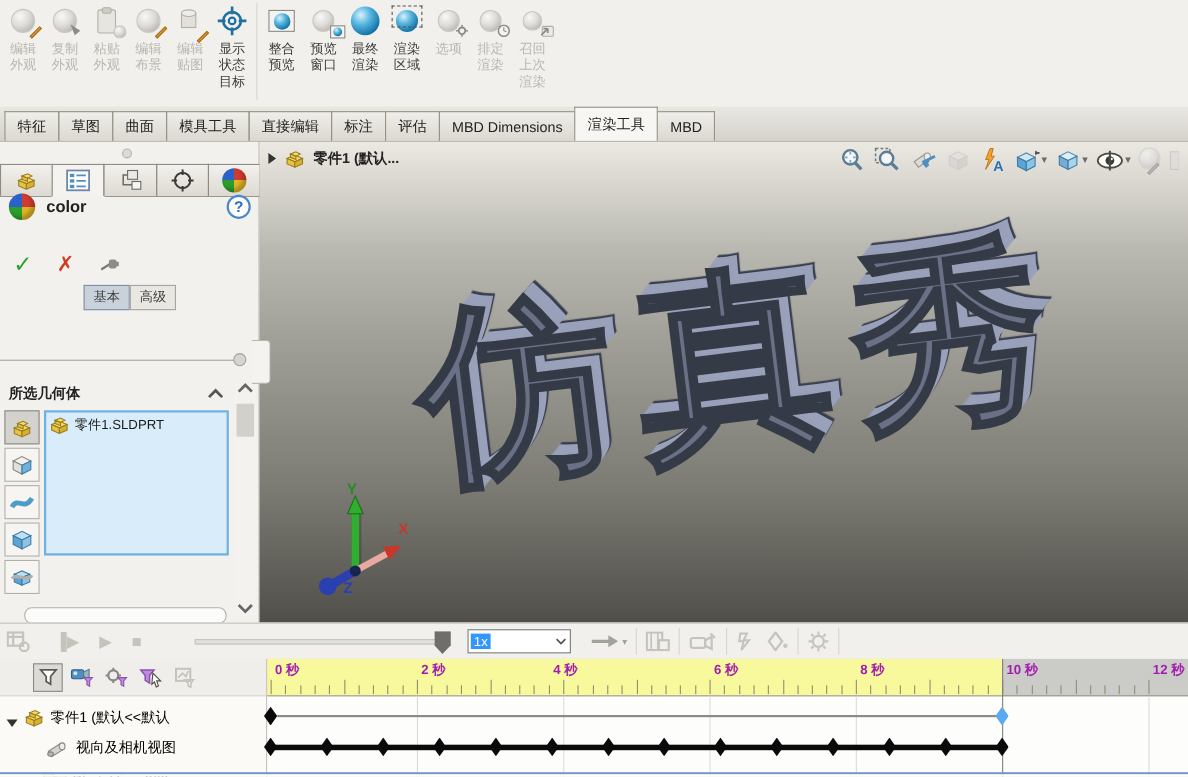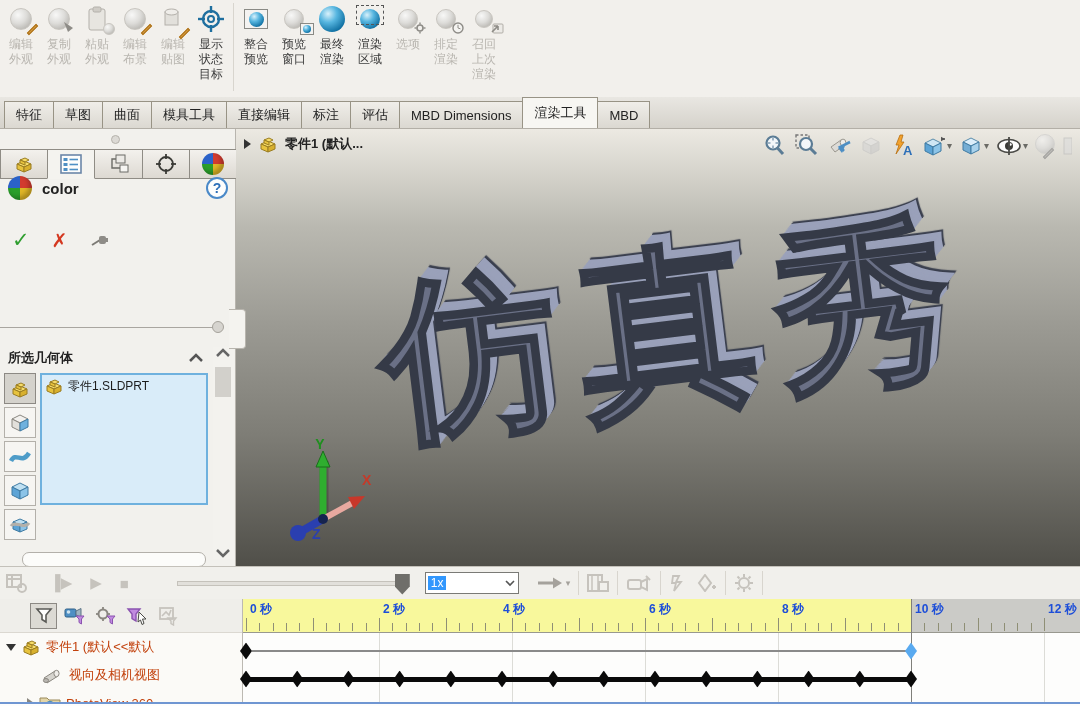--- a/index.html
+++ b/index.html
@@ -83,27 +83,27 @@
   .sthumb { position:absolute; right:-2px; top:-8px; width:15px; height:21px; background:#6f6e6a; clip-path:polygon(0 0,100% 0,100% 62%,50% 100%,0 62%); }
   .combo { width:94px; height:22px; border:1px solid #7a7a76; background:#fff; display:flex; align-items:center; padding:1px 2px; margin-left:8px; }
   .combo-val { background:#3297fd; color:#fff; font-size:12px; padding:0 3px; }
   .combo-caret { margin-left:auto; color:#555; font-size:10px; }
   .vsep { width:1px; height:24px; background:#d8d5ce; }
   .motion-body { position:absolute; top:32px; left:0; width:1080px; height:108px; }
   .motion-tree { position:absolute; left:0; top:0; width:243px; height:108px; background:#fbfaf7; border-right:1px solid #bcb9b2; overflow:hidden; }
   .mt-filterbar { height:34px; background:#efeeea; border-bottom:1px solid #dbd8d1; display:flex; align-items:center; gap:4px; padding-left:30px; }
   .mfbtn { width:27px; height:26px; display:flex; align-items:center; justify-content:center; border:1px solid transparent; }
   .mfbtn.selected { background:#dcdad4; border-color:#8c8984; }
-  .mt-row { display:flex; align-items:center; gap:5px; height:28px; padding-left:6px; font-size:13px; color:#c2410c; white-space:nowrap; }
+  .mt-row { display:flex; align-items:flex-end; gap:5px; height:28px; padding-left:6px; font-size:13px; color:#000000; white-space:nowrap; }
   .mt-row .ind { width:16px; }
   .timeline { position:absolute; left:243px; top:0; right:0; height:108px; background:#fdfdfc; }
   .ruler { position:absolute; left:0; top:0; right:0; height:34px; background:#cbcbc7; border-bottom:1px solid #98988f; }
   .ruler-active { position:absolute; left:0; top:0; height:33px; background:#f8f89c; }
   .tick { position:absolute; bottom:1px; width:1px; background:#8f8f75; }
-  .tlabel { position:absolute; top:2px; font-size:12px; font-weight:bold; color:#1d4ed8; white-space:nowrap; }
+  .tlabel { position:absolute; top:2px; font-size:12px; font-weight:bold; color:#a21caf; white-space:nowrap; }
   .tl-rows { position:absolute; left:0; top:34px; right:0; bottom:0; }
   .gridline { position:absolute; top:0; bottom:0; width:1px; background:#dcdcd7; }
   .gridline.dark { background:#7f7f7a; top:-34px; }
   .kf { position:absolute; width:12px; height:17px; transform:translate(-50%,-50%); clip-path:polygon(50% 0,100% 50%,50% 100%,0 50%); background:#0a0a0a; }
   .kf.blue { background:#59aaf0; }
   .kbar-thin { position:absolute; height:2px; background:#8a8a8a; }
   .kbar-thick { position:absolute; height:5px; background:#0a0a0a; }
   .bottom-line { position:absolute; left:0; top:135px; width:1080px; height:2px; background:#6f96d2; }
   .bottom-gap { position:absolute; left:0; top:137px; width:1080px; height:3px; background:#fdfdfd; }
   svg { display:block; }
@@ -309,20 +309,24 @@
         <span class="act-x">✗</span>
         <span>
           <svg width="20" height="18" viewBox="0 0 20 18">
             <line x1="2" y1="14" x2="10" y2="9" stroke="#7c7a75" stroke-width="2"></line>
             <rect x="9" y="5" width="7" height="8" rx="2" fill="#8e8c87"></rect>
             <rect x="15" y="7" width="3" height="4" fill="#8e8c87"></rect>
           </svg>
         </span>
       </div>
 
+      <div class="pm-modetabs">
+        <span class="mtab active">基本</span>
+        <span class="mtab">高级</span>
+      </div>
 
       <div class="pm-hline"></div>
       <div class="pm-knob"></div>
 
       <div class="pm-group">
         <span class="gl">所选几何体</span>
         <span class="chev">
           <svg width="16" height="10" viewBox="0 0 16 10">
               <polyline points="2,8 8,2 14,8" fill="none" stroke="#555" stroke-width="2.5"></polyline>
             </svg>

